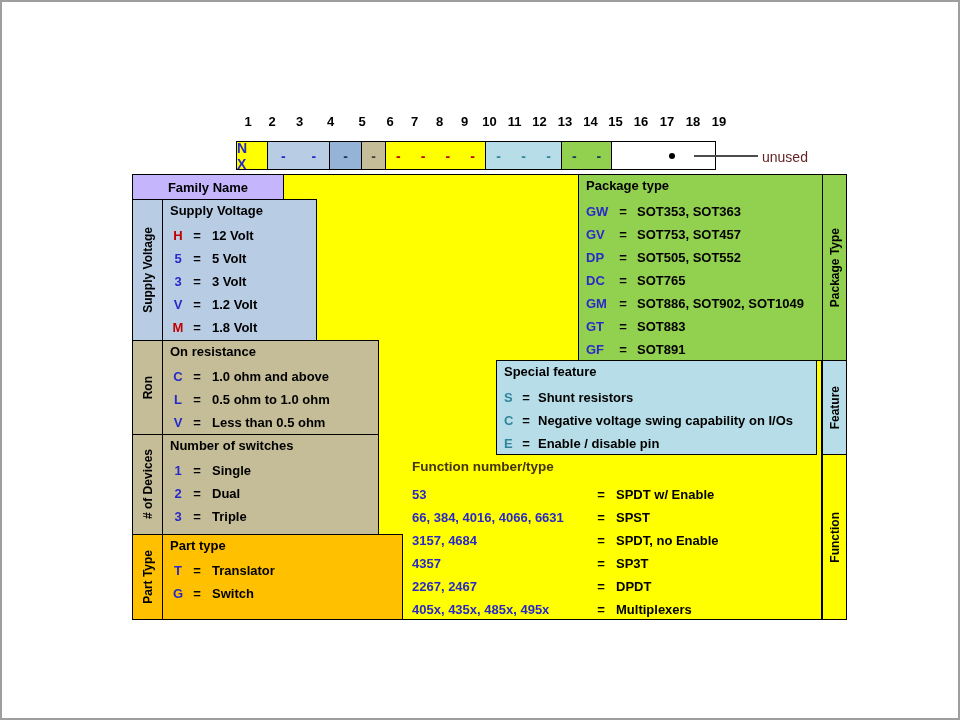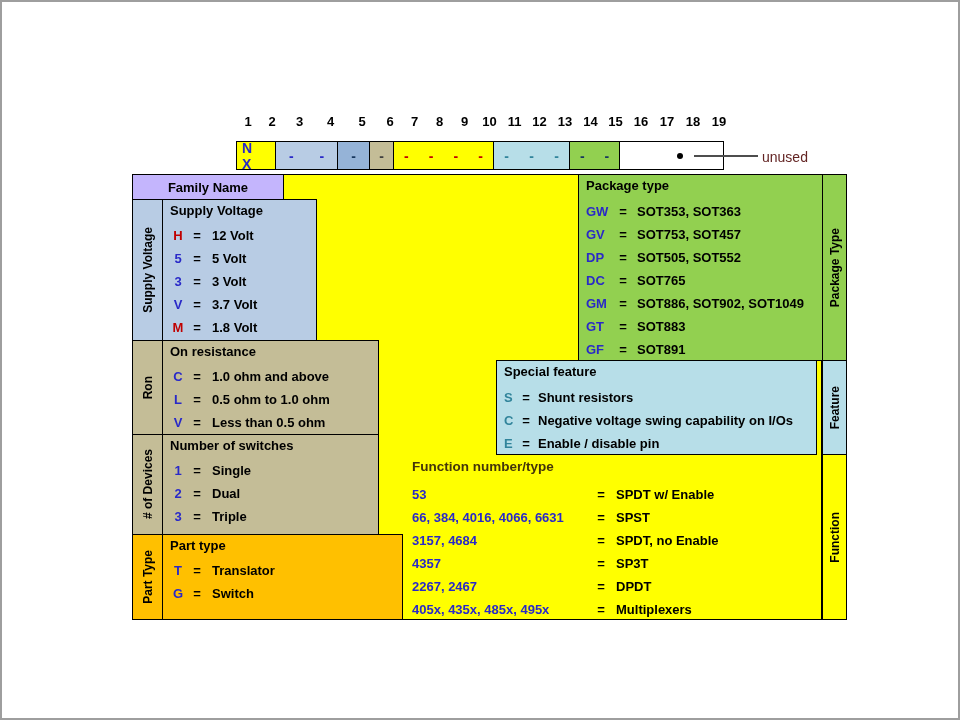--- a/index.html
+++ b/index.html
@@ -10,21 +10,21 @@
   
   .numrow{position:absolute;left:234px;top:112px;display:flex;font-size:13px;font-weight:bold;color:#000}
   .numrow span{display:inline-block;text-align:center}
   .n24{width:24px}.n31{width:31px}.n32{width:32px}.n25{width:25px}.n26{width:26px}
 
   
   .coderow{position:absolute;left:234px;top:139px;height:29px;display:flex}
   .cell{border:1px solid #000;height:29px;display:flex;align-items:center;justify-content:center;margin-left:-1px;font-weight:bold;font-size:14px}
   .cell:first-child{margin-left:0}
   .cell .d{flex:1;text-align:center}
-  .c-nx{width:40px;background:#ffff00;color:#2929c8;letter-spacing:7px;padding-left:5px}
+  .c-nx{width:32px;background:#ffff00;color:#2929c8;letter-spacing:7px;}
   .c-lb{width:63px;background:#b8cce4}
   .c-lb2{width:33px;background:#95b3d7}
   .c-tan{width:25px;background:#c4bd97}
   .c-yel{width:101px;background:#ffff00}
   .c-cyn{width:77px;background:#b7dee8}
   .c-grn{width:51px;background:#92d050}
   .c-wht{width:105px;background:#fff;position:relative}
   .dblue{color:#2929c8}.dnavy{color:#17375e}.dred{color:#c00000}.dteal{color:#31849b}.ddark{color:#404040}
   .dot{position:absolute;left:57px;top:11px;width:6px;height:6px;border-radius:50%;background:#000}
   .connector{position:absolute;left:692px;top:153px;width:64px;border-top:2px solid #4d4d4d}
@@ -149,21 +149,21 @@
             <span class="val">5 Volt</span>
           </div>
         <div class="row">
             <span class="code blue">3</span>
             <span class="eq">=</span>
             <span class="val">3 Volt</span>
           </div>
         <div class="row">
             <span class="code blue">V</span>
             <span class="eq">=</span>
-            <span class="val">3.7 Volt</span>
+            <span class="val">1.2 Volt</span>
           </div>
         <div class="row">
             <span class="code red">M</span>
             <span class="eq">=</span>
             <span class="val">1.8 Volt</span>
           </div>
       </div>
     </div>
 
     <div class="block ron">

